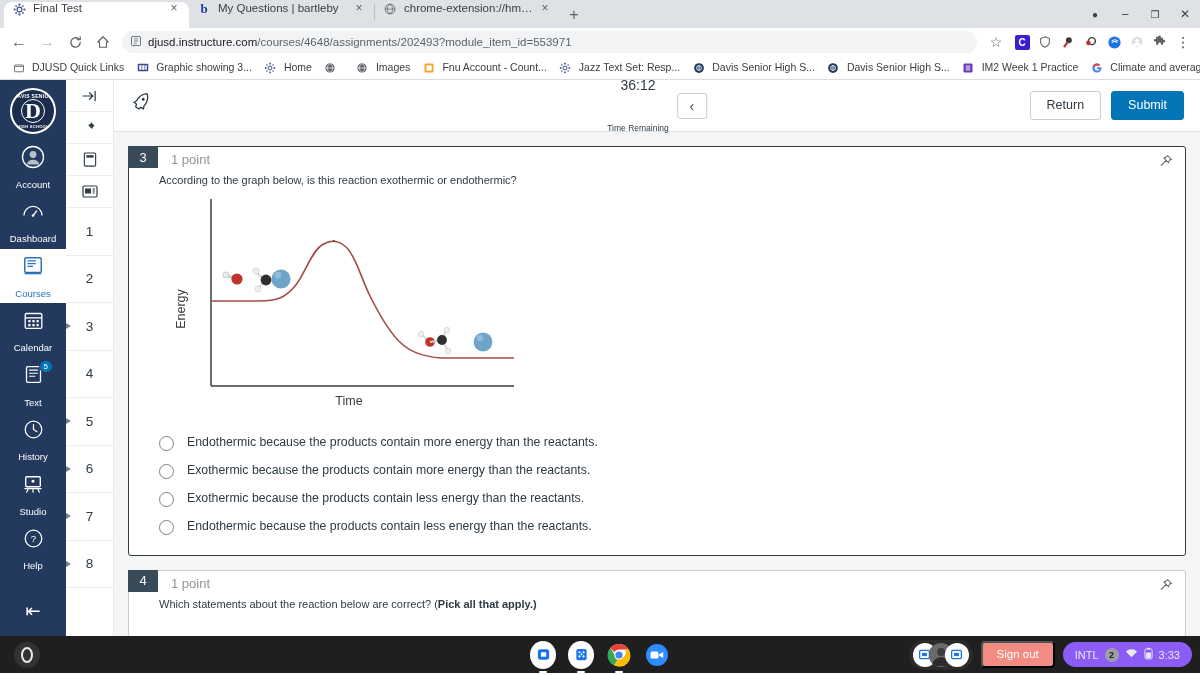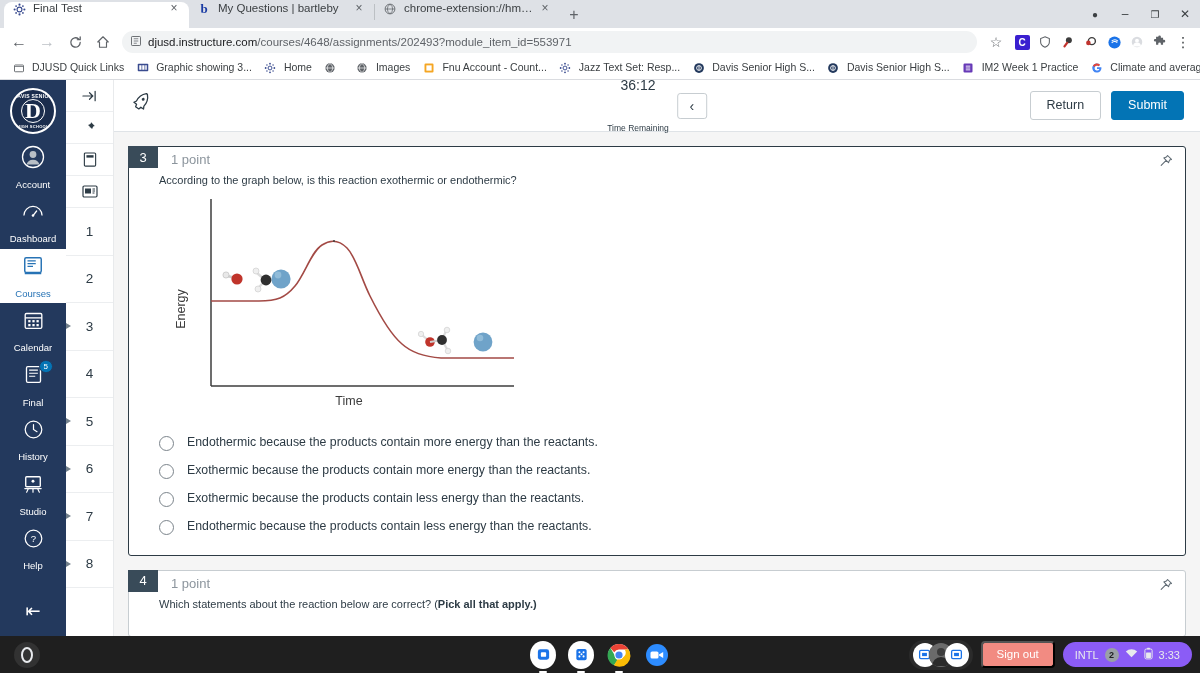--- a/index.html
+++ b/index.html
@@ -575,21 +575,21 @@
       </div>
 
       <div class="gnav-item">
         <span class="gnav-ico" style="position:relative;">
           <svg width="21" height="21" viewBox="0 0 24 24">
               <rect x="4" y="3" width="16" height="18" rx="1.5" fill="none" stroke="#fff" stroke-width="1.5"></rect>
               <path d="M7 7h10M7 10.5h10M7 14h7" stroke="#fff" stroke-width="1.2"></path>
             </svg>
           <span class="gnav-badge">5</span>
         </span>
-        <span>Final</span>
+        <span>Text</span>
       </div>
 
       <div class="gnav-item">
         <span class="gnav-ico">
           <svg width="21" height="21" viewBox="0 0 24 24">
               <circle cx="12" cy="12" r="9.5" fill="none" stroke="#fff" stroke-width="1.4"></circle>
               <path d="M12 6.5V12l4 2.5" fill="none" stroke="#fff" stroke-width="1.4" stroke-linecap="round"></path>
             </svg>
         </span>
         <span>History</span>

